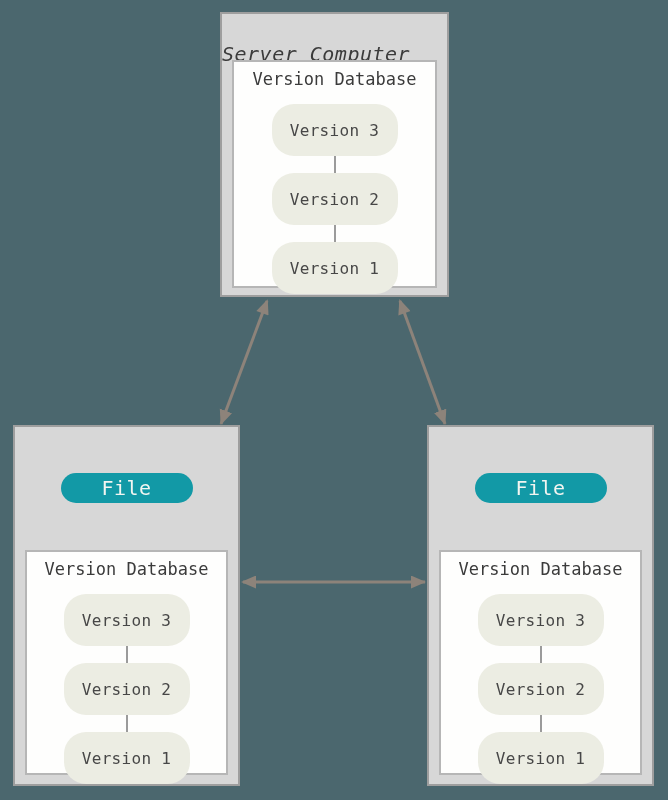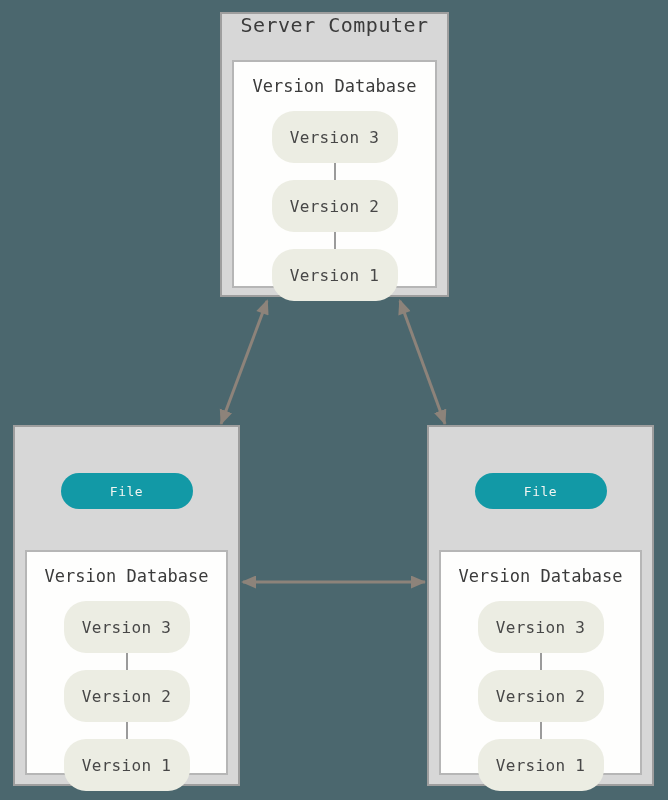--- a/index.html
+++ b/index.html
@@ -24,44 +24,44 @@
   .machine{
     position:absolute;z-index:2;box-sizing:border-box;
     background:var(--box_fill,#D7D7D7);
     border:2px solid var(--box_border,#9E9E9E);
   }
   .machine.server{left:220px;top:12px;width:229px;height:285px;}
   .machine.client-a{left:13px;top:425px;width:227px;height:361px;}
   .machine.client-b{left:427px;top:425px;width:227px;height:361px;}
 
   .machine-title{
-    margin:0;padding-top:0;text-align:center;
+    margin:0;padding-top:29px;
     font-size:20px;line-height:22px;font-weight:normal;
-    color:var(--text_dark,#3B3B3B);letter-spacing:0.5px;
+    color:var(--text_dark,#3B3B3B);letter-spacing:0.5px;font-style:italic;
   }
 
   .file-pill{
     position:absolute;left:50%;top:46px;transform:translateX(-50%);
-    width:132px;height:36px;border-radius:23px;
+    width:132px;height:30px;border-radius:23px;
     background:var(--file_fill,#1299A6);color:var(--file_text,#F2F5F1);
     display:flex;align-items:center;justify-content:center;
-    font-size:13px;letter-spacing:0.5px;
+    font-size:20px;letter-spacing:0.5px;
   }
 
   .db{
     position:absolute;left:10px;right:10px;box-sizing:border-box;
     background:var(--panel_fill,#FEFEFD);
     border:2px solid var(--panel_border,#B6B6B6);
     display:flex;flex-direction:column;align-items:center;
   }
   .server .db{top:46px;height:228px;}
   .client .db{top:123px;height:225px;}
 
   .db-title{
-    margin:0;padding-top:12px;line-height:24px;
+    margin:0;padding-top:5px;line-height:24px;
     font-size:17px;font-weight:normal;text-align:center;
     color:var(--text_dark,#3B3B3B);
   }
   .version-pill{
     width:126px;height:52px;border-radius:22px;
     background:var(--pill_fill,#ECEDE3);color:var(--pill_text,#474747);
     display:flex;align-items:center;justify-content:center;
     font-size:16px;letter-spacing:0.3px;flex:none;
   }
   .version-pill.first{margin-top:13px;}

